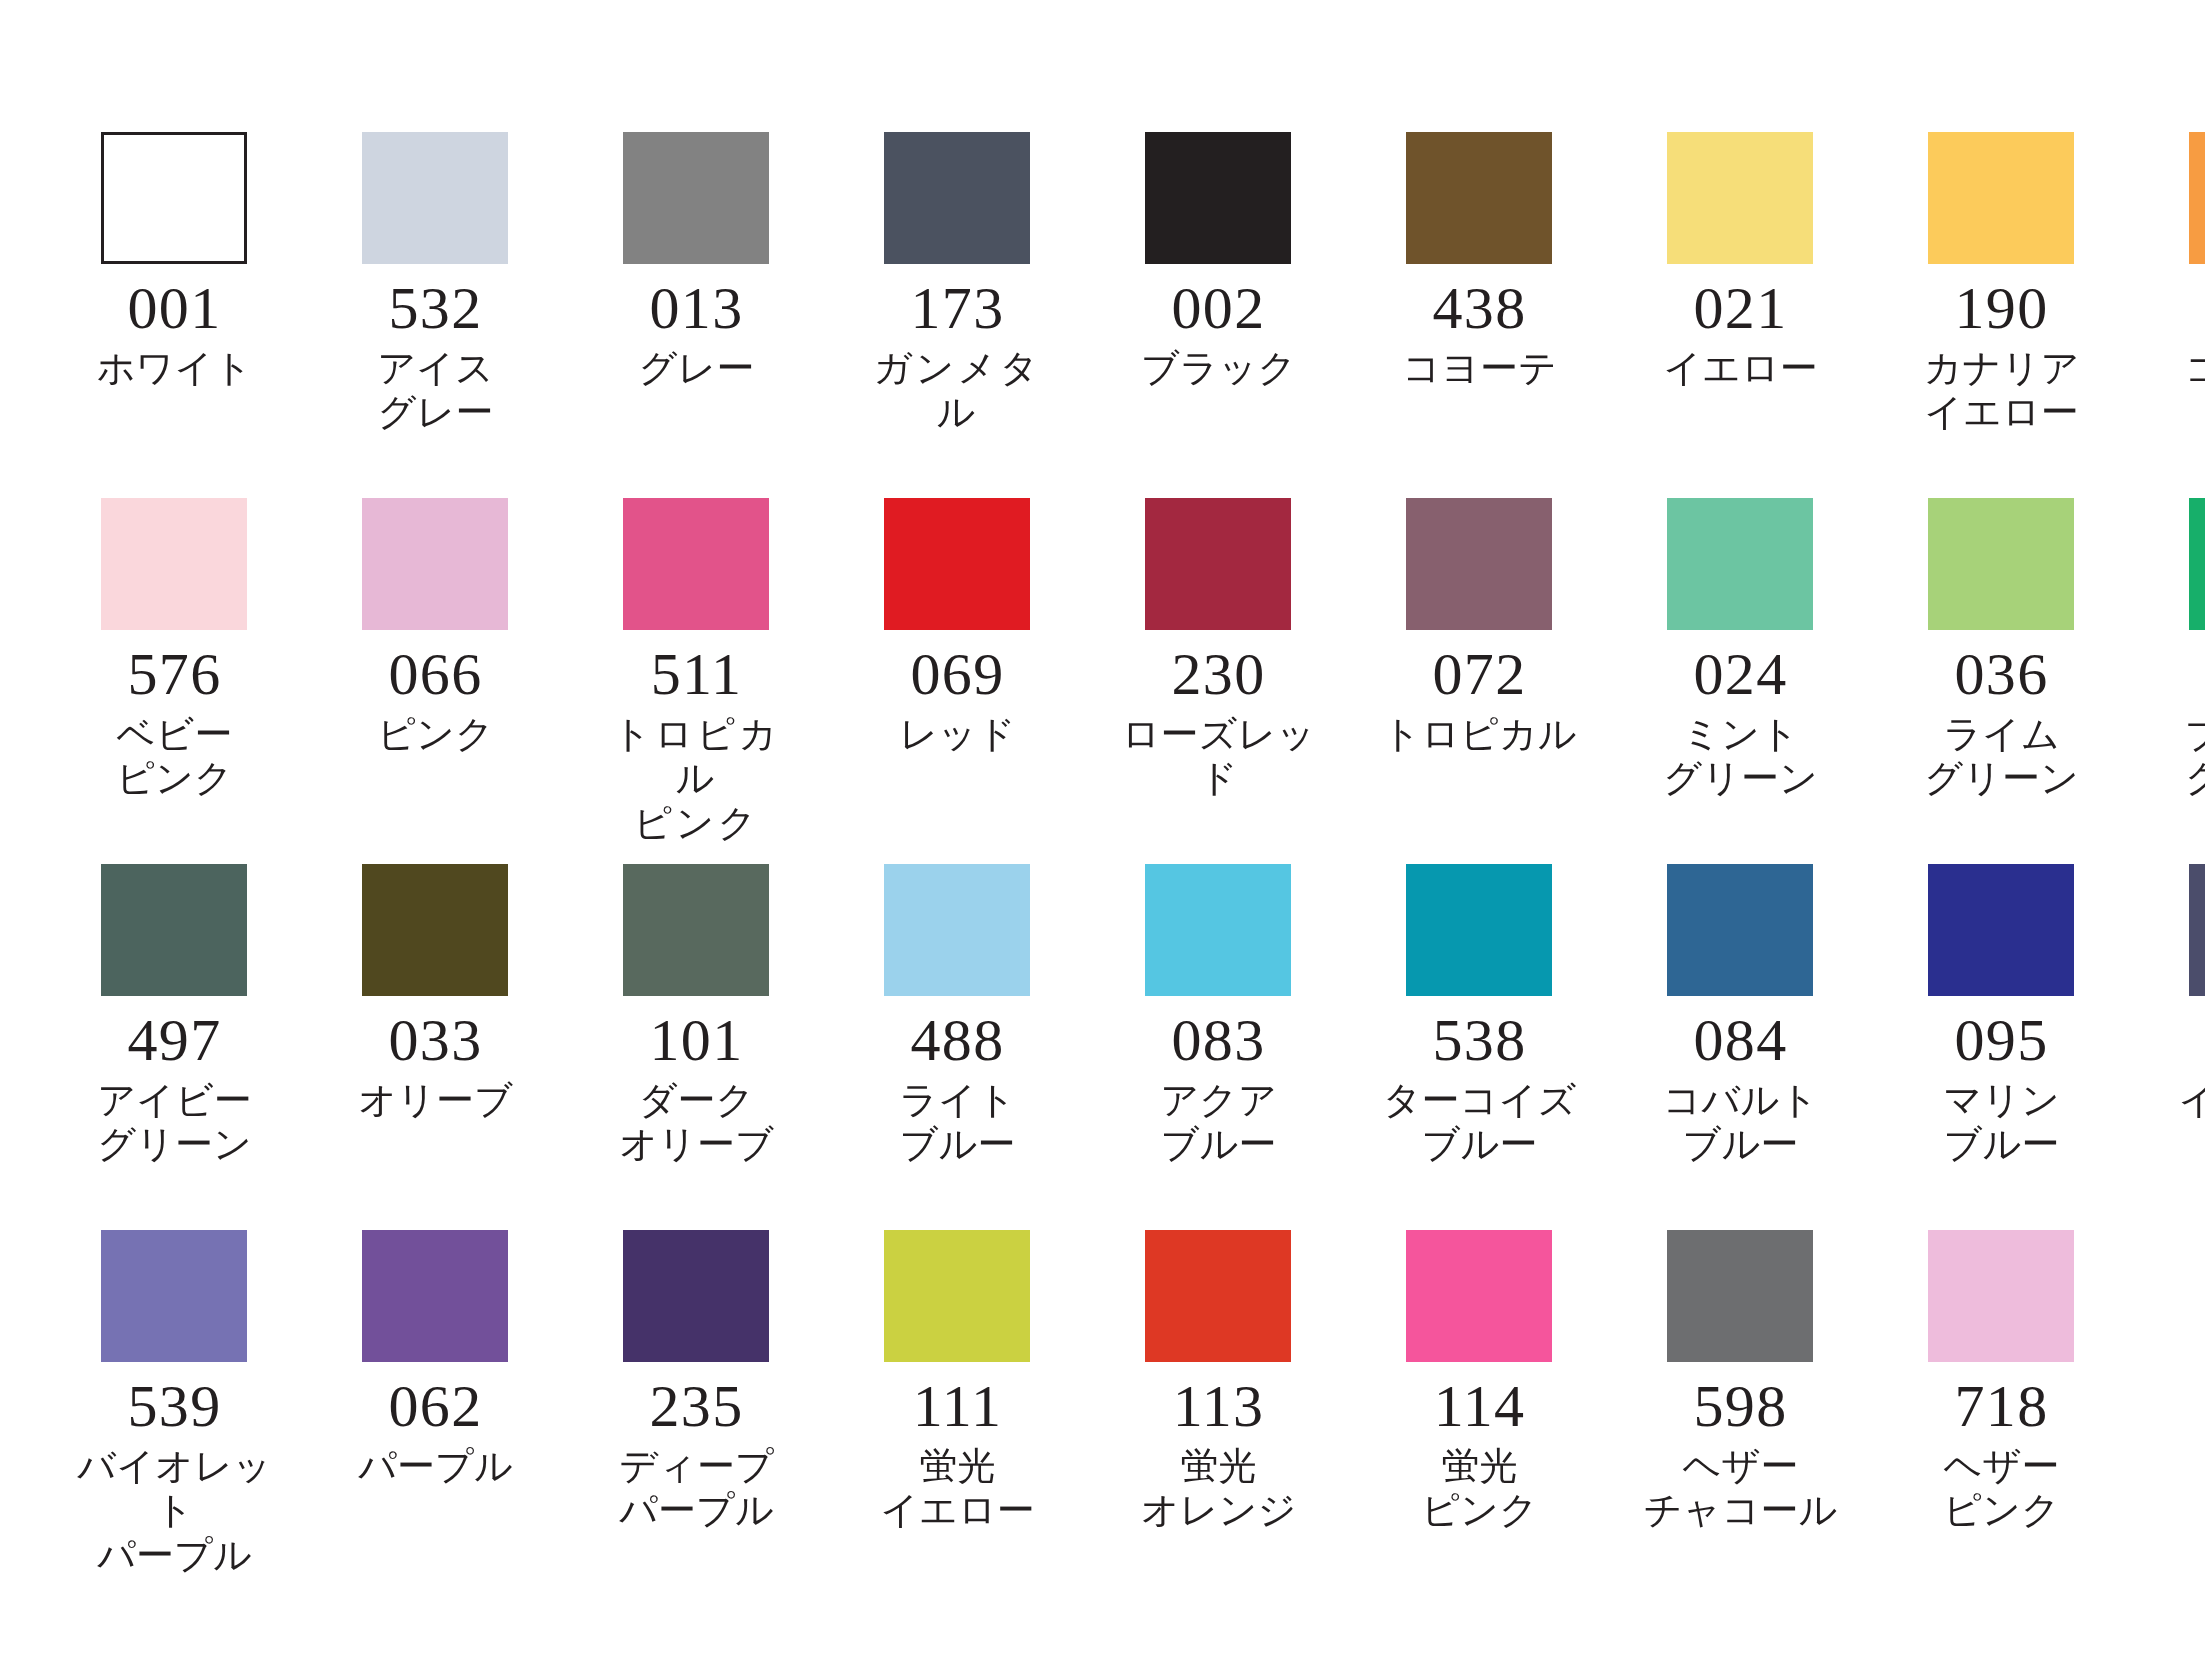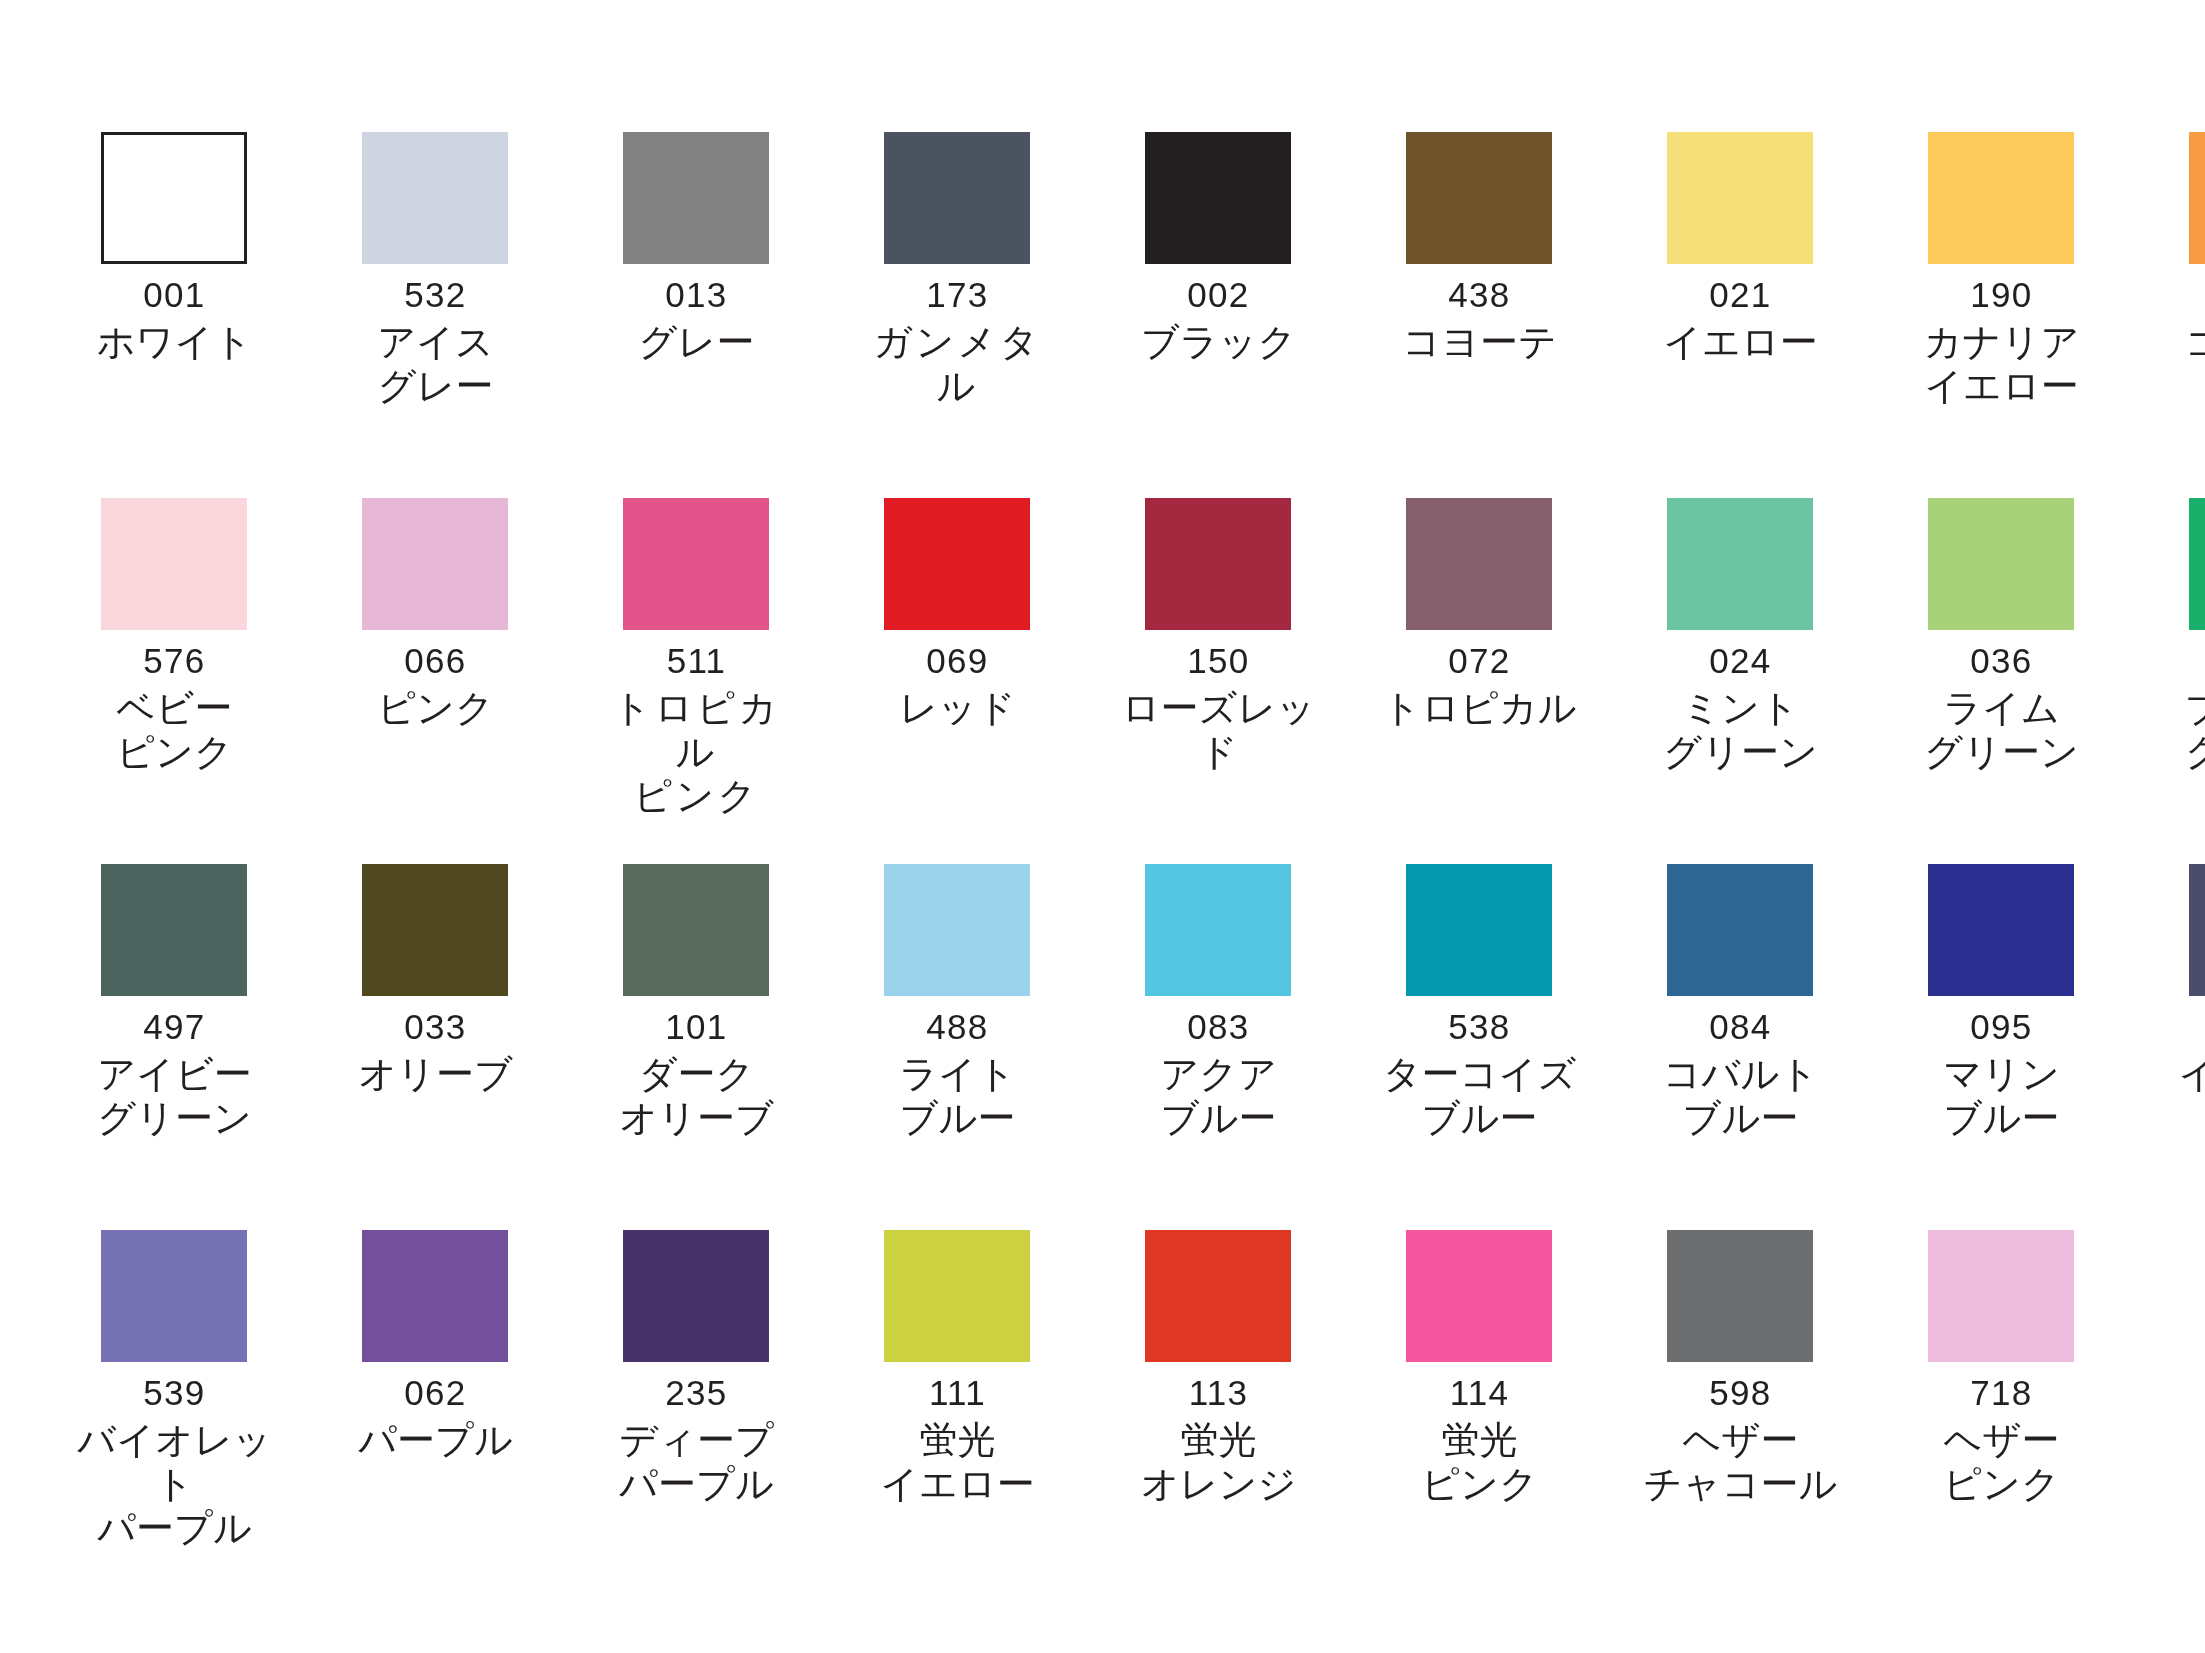--- a/index.html
+++ b/index.html
@@ -53,26 +53,27 @@
   }
 
   .swatch-text {
     width: 207px;
     text-align: center;
     margin-left: 0px;
     padding-top: 13.2px;
   }
 
   .swatch-code {
-    font-size: 35px;
+    font-size: 60px;
     line-height: 1.05;
     letter-spacing: 1.3px;
     font-weight: 400;
     color: #231f20;
     white-space: nowrap;
+    font-family: Liberation Serif, serif;
   }
 
   .swatch-name {
     font-size: 38px;
     line-height: 1.16;
     font-weight: 400;
     color: #231f20;
     margin-top: 6.2px;
     white-space: pre-line;
     letter-spacing: 0px;
@@ -180,21 +181,21 @@
       <div class="swatch-cell">
         <div class="swatch-chip" style="background-color: rgb(224, 27, 34);"></div>
         <div class="swatch-text">
           <div class="swatch-code">069</div>
           <div class="swatch-name">レッド</div>
         </div>
       </div>
       <div class="swatch-cell">
         <div class="swatch-chip" style="background-color: rgb(163, 40, 64);"></div>
         <div class="swatch-text">
-          <div class="swatch-code">150</div>
+          <div class="swatch-code">230</div>
           <div class="swatch-name">ローズレッド</div>
         </div>
       </div>
       <div class="swatch-cell">
         <div class="swatch-chip" style="background-color: rgb(135, 96, 110);"></div>
         <div class="swatch-text">
           <div class="swatch-code">072</div>
           <div class="swatch-name">トロピカル</div>
         </div>
       </div>

